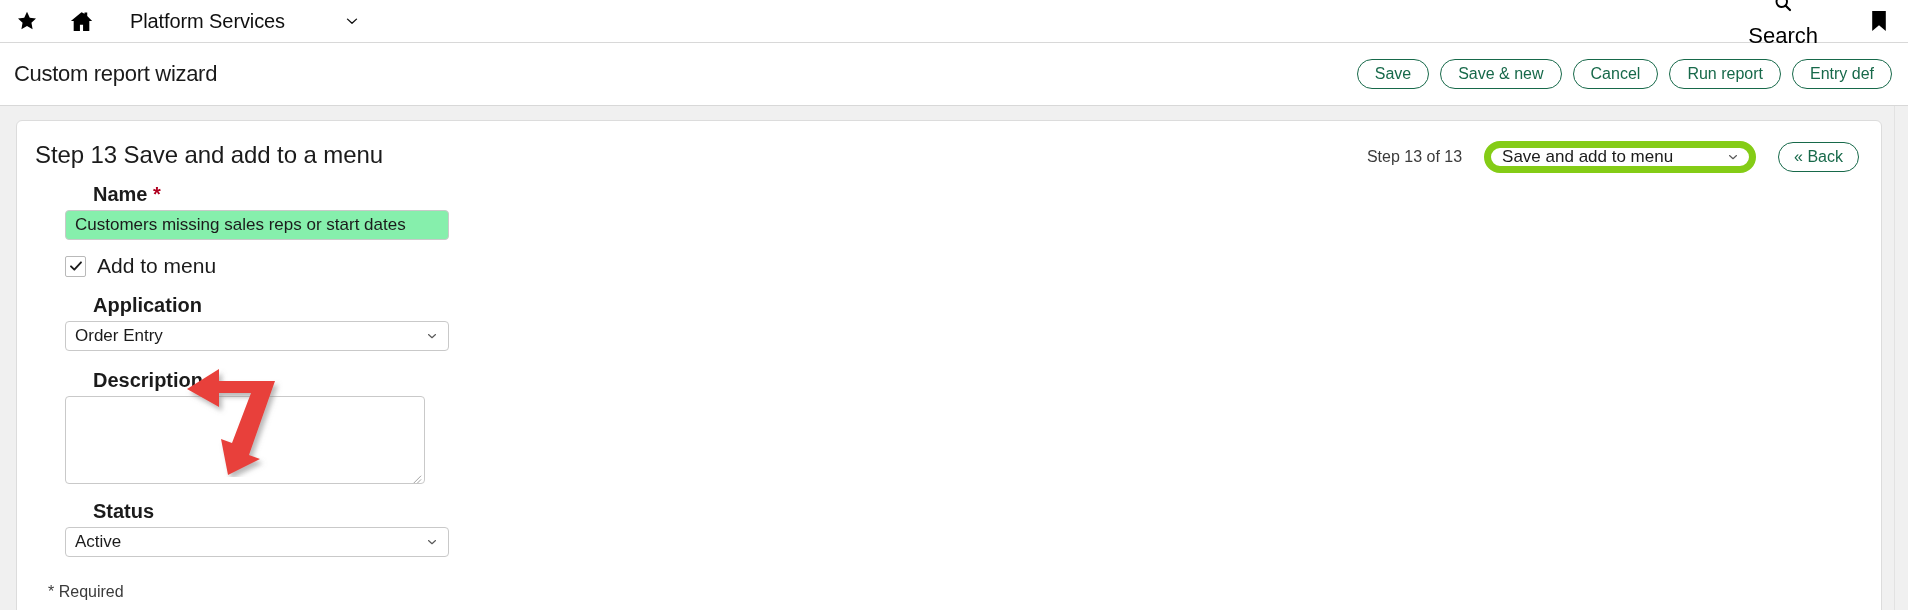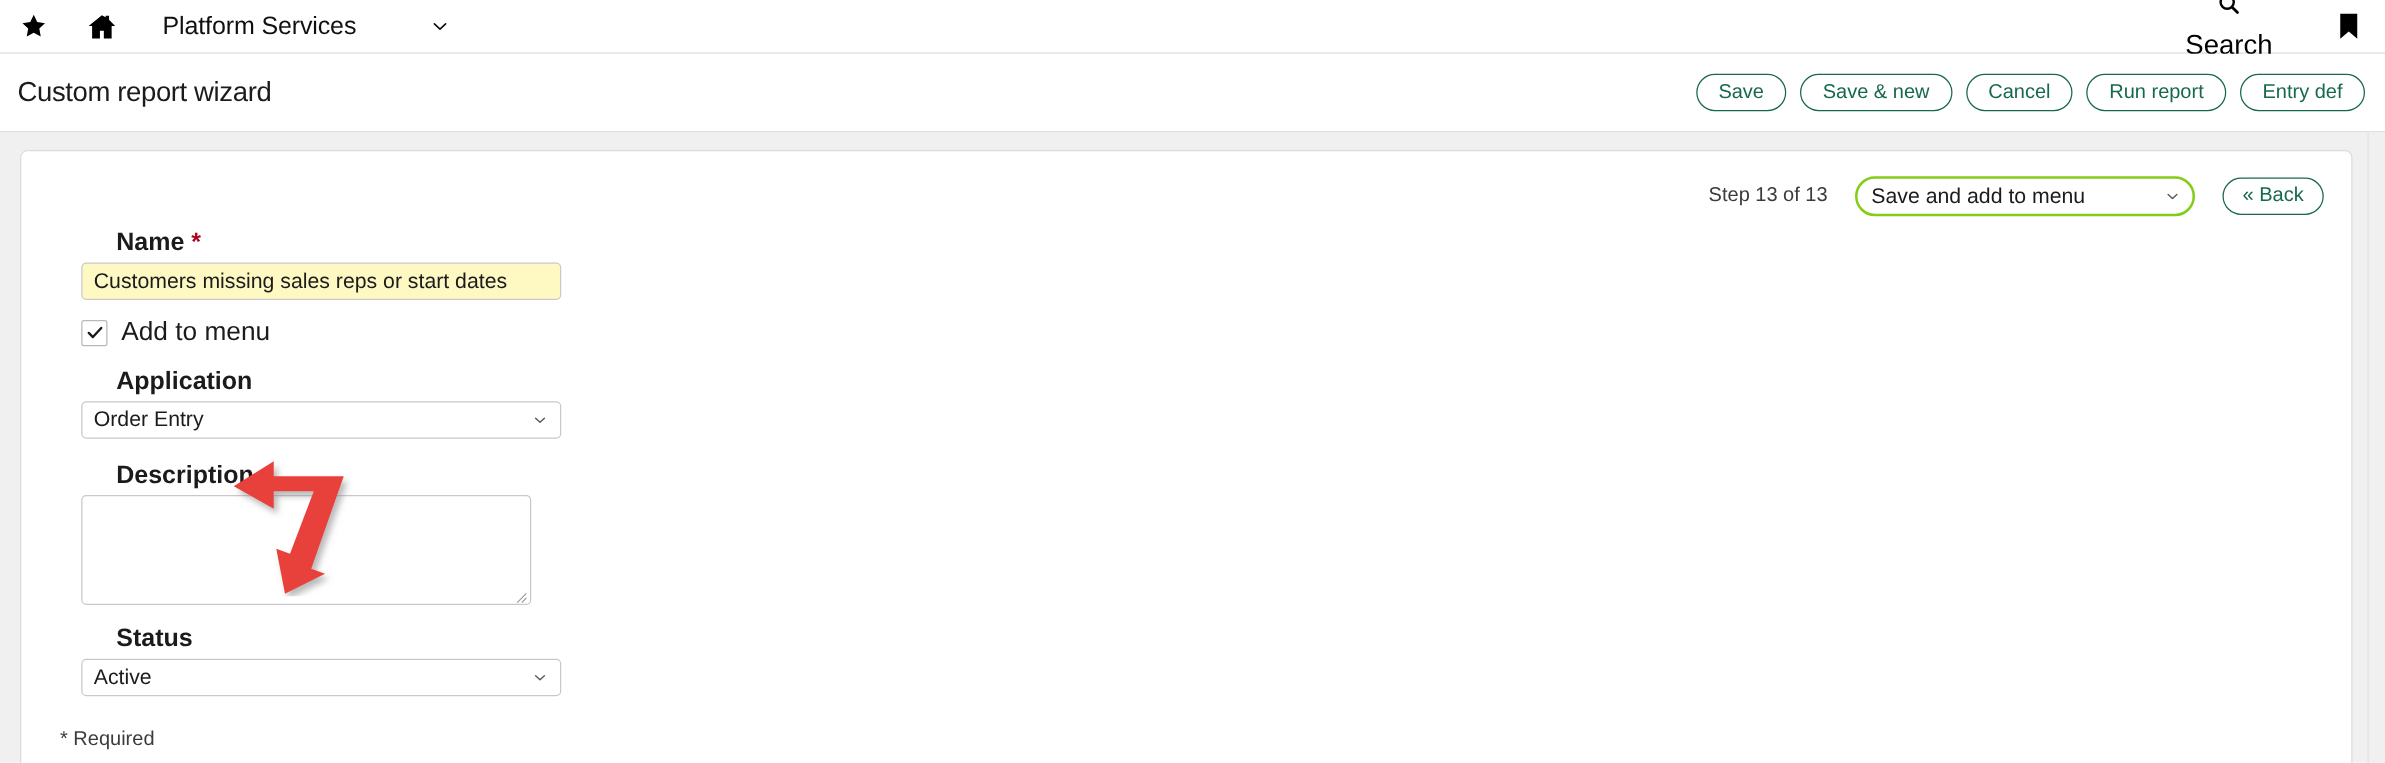--- a/index.html
+++ b/index.html
@@ -113,21 +113,21 @@
     margin-left: auto;
     display: flex; align-items: center; gap: 22px;
     margin-top: 2px;
   }
   .step-count {
     font-size: 16px; color: #3b3b3b; white-space: nowrap;
   }
   .step-select {
     position: relative;
     width: 272px; height: 32px;
-    border: 2px solid #84cc16;
+    border: 7px solid #84cc16;
     border-radius: 16px;
     background: #ffffff;
     display: flex; align-items: center;
     padding: 0 26px 0 11px;
     font-size: 17px; color: #1b1b1b;
     cursor: pointer;
     white-space: nowrap; overflow: hidden;
   }
   .sel-chevron {
     position: absolute; right: 9px; top: 50%;
@@ -160,21 +160,21 @@
     margin-bottom: 4px;
     display: block;
     margin-left: 28px;
   }
   .req-star { color: #b00020; font-weight: 700; }
 
   .text-input {
     width: 384px; height: 30px;
     border: 1px solid #c9c9c9;
     border-radius: 4px;
-    background: #fef9c3;
+    background: #86efac;
     font-family: "Liberation Sans", sans-serif;
     font-size: 17px; color: #1b1b1b;
     padding: 0 9px;
     outline: none;
   }
 
   .checkrow {
     display: flex; align-items: center;
     margin-top: 14px; margin-bottom: 16px;
   }
@@ -305,20 +305,21 @@
     <button class="pill-btn">Cancel</button>
     <button class="pill-btn">Run report</button>
     <button class="pill-btn">Entry def</button>
   </div>
 </div>
 
 <div class="content">
   <div class="card">
 
     <div class="card-head">
+      <div class="step-heading">Step 13 Save and add to a menu</div>
 
       <div class="step-nav">
         <span class="step-count">Step 13 of 13</span>
 
         <div class="step-select">
           <span>Save and add to menu</span>
           <span class="sel-chevron">
             <svg width="14" height="14" viewBox="0 0 24 24" aria-hidden="true">
               <path fill="none" stroke="currentColor" stroke-width="2" stroke-linecap="round" stroke-linejoin="round" d="M6 9.5l6 5.5 6-5.5"></path>
             </svg>

